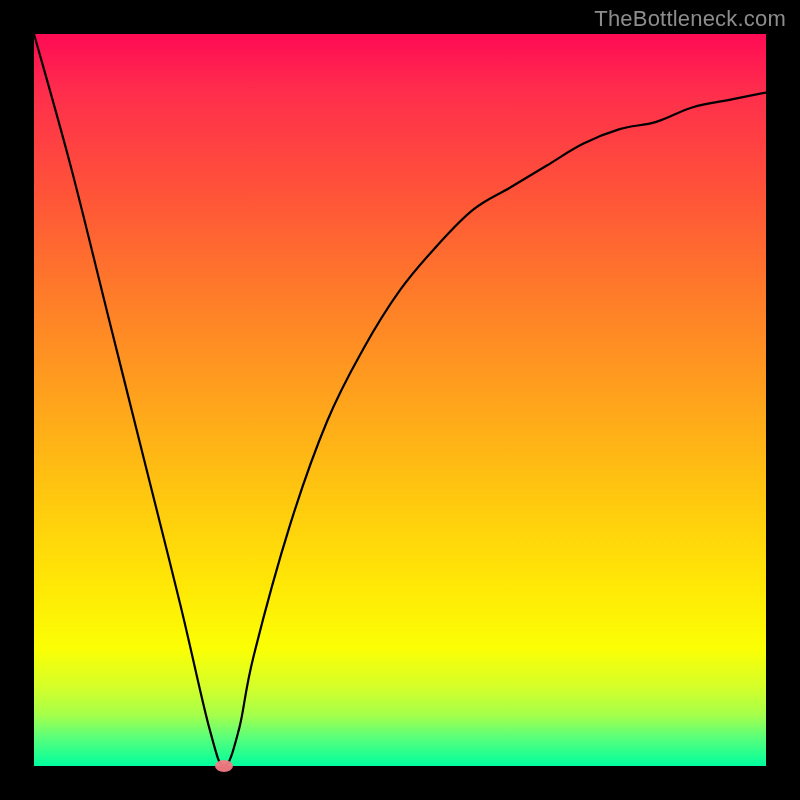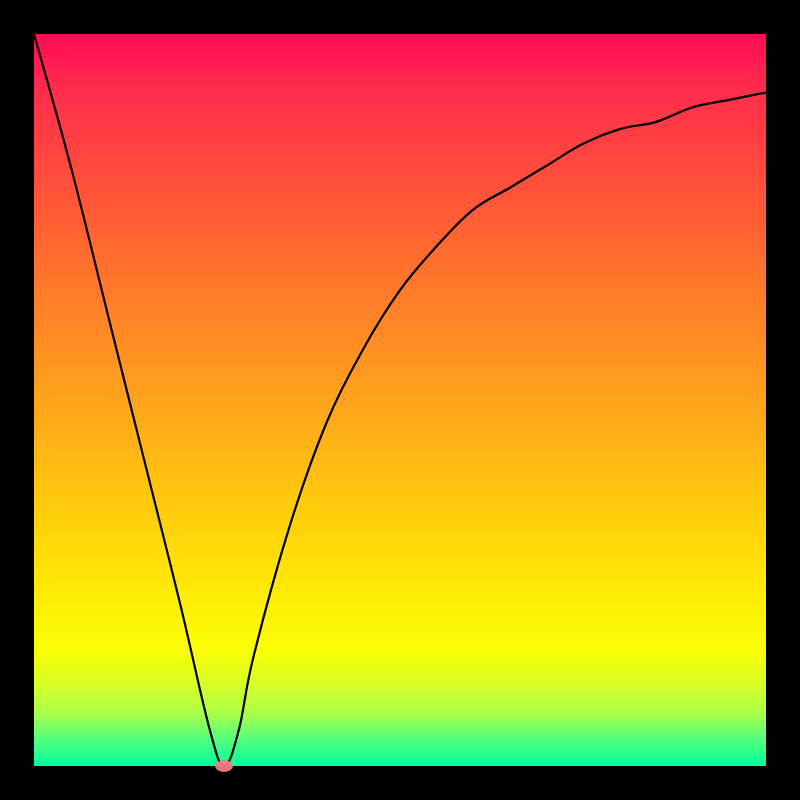--- a/index.html
+++ b/index.html
@@ -72,13 +72,14 @@
 
 <div class="frame">
 
   <div class="plot-area">
     <svg class="curve" viewBox="0 0 732 732" preserveAspectRatio="none">
       <path id="curve-path" d="M 0.00 0.00 C 6.59 23.72, 23.42 81.69, 36.60 131.76 C 49.78 181.83, 60.02 225.46, 73.20 278.16 C 86.38 330.86, 96.62 371.86, 109.80 424.56 C 122.98 477.26, 134.54 522.21, 146.40 570.96 C 158.26 619.71, 167.77 666.41, 175.68 695.40 C 183.59 724.39, 185.05 732.00, 190.32 732.00 C 195.59 732.00, 199.69 715.16, 204.96 695.40 C 210.23 675.64, 210.38 659.09, 219.60 622.20 C 228.82 585.31, 243.02 532.60, 256.20 490.44 C 269.38 448.28, 279.62 419.58, 292.80 387.96 C 305.98 356.34, 316.22 338.48, 329.40 314.76 C 342.58 291.04, 352.82 274.65, 366.00 256.20 C 379.18 237.75, 389.42 226.77, 402.60 212.28 C 415.78 197.79, 426.02 186.22, 439.20 175.68 C 452.38 165.14, 462.62 161.63, 475.80 153.72 C 488.98 145.81, 499.22 139.67, 512.40 131.76 C 525.58 123.85, 535.82 116.39, 549.00 109.80 C 562.18 103.21, 572.42 99.11, 585.60 95.16 C 598.78 91.21, 609.02 91.79, 622.20 87.84 C 635.38 83.89, 645.62 77.15, 658.80 73.20 C 671.98 69.25, 682.22 68.52, 695.40 65.88 C 708.58 63.24, 725.41 59.88, 732.00 58.56" fill="none" stroke="#000" stroke-width="2.2" stroke-linecap="round" stroke-linejoin="round"></path>
     </svg>
     <div id="min-marker" class="marker" style="left: 190.32px; top: 732px;"></div>
   </div>
 
+  <div class="watermark">TheBottleneck.com</div>
 </div>
 
 </body></html>

